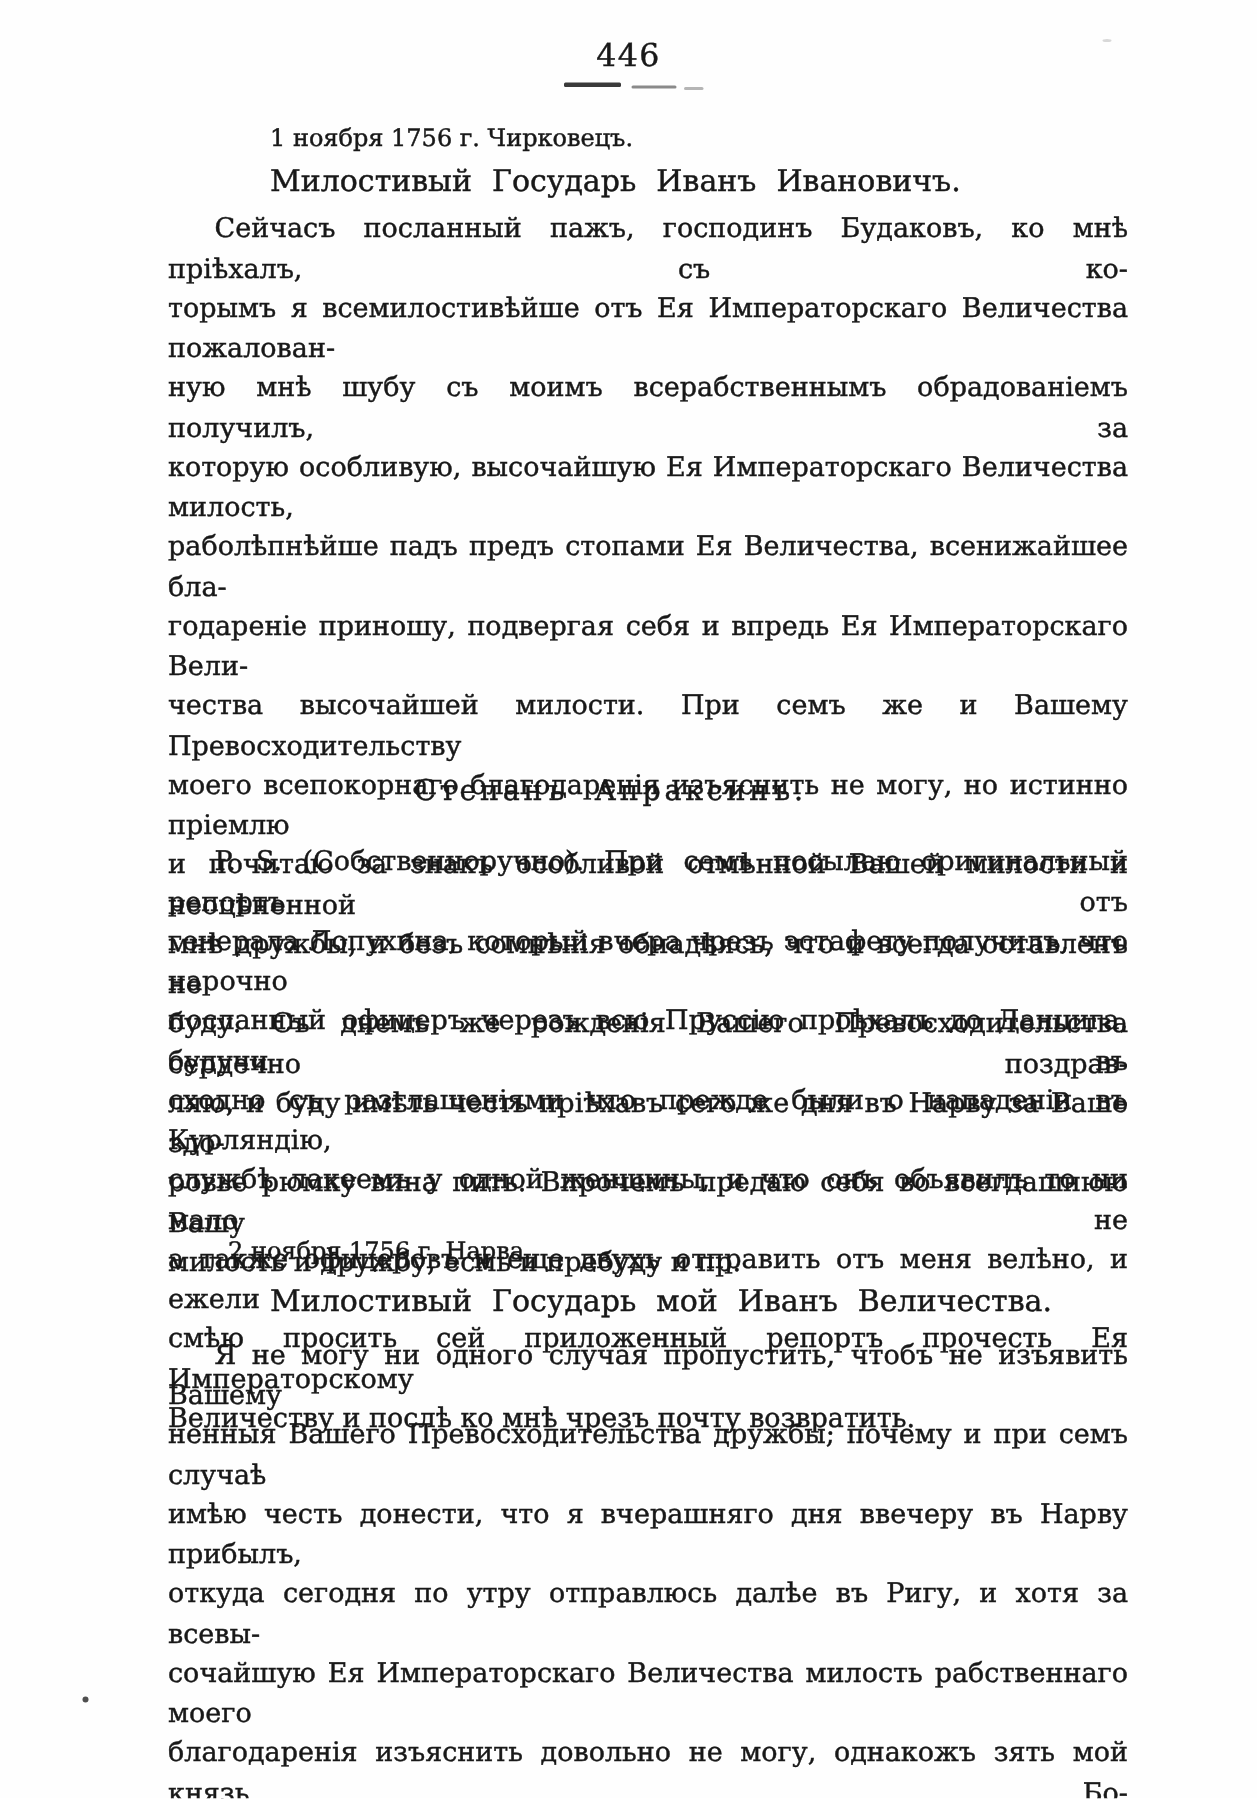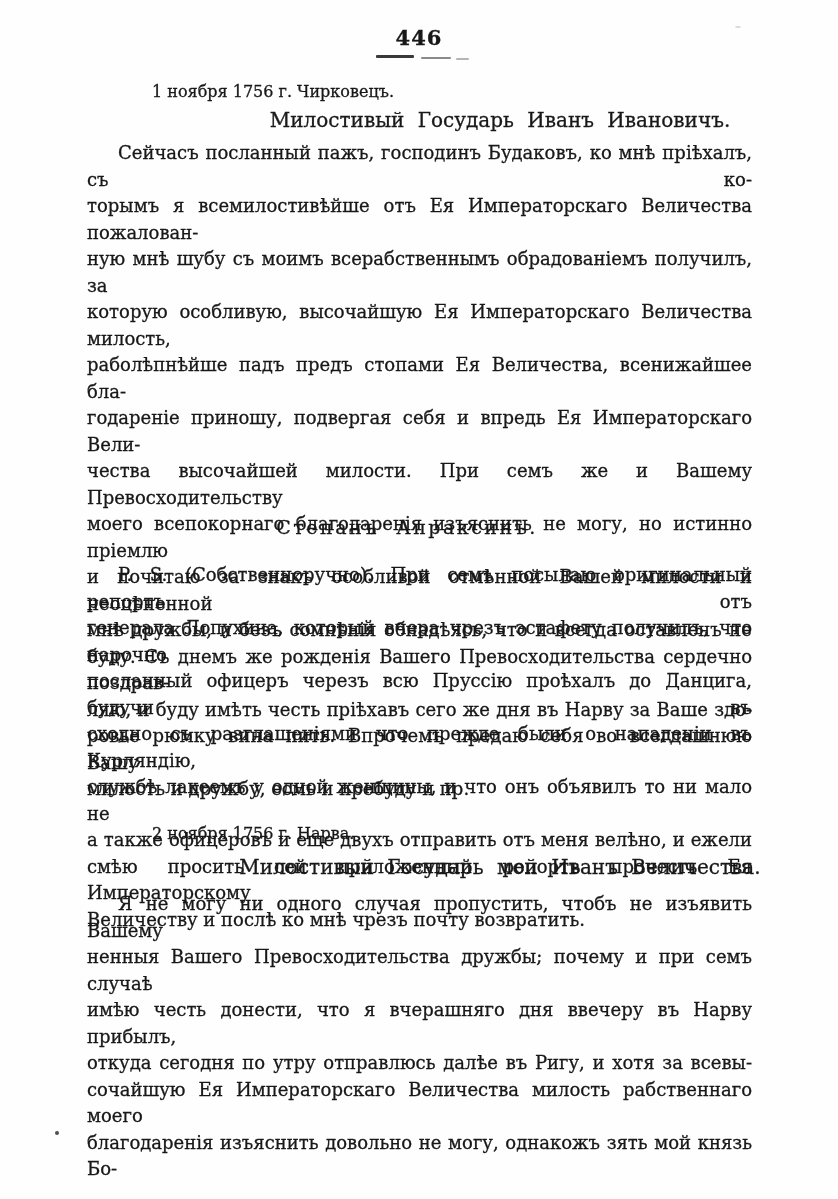--- a/index.html
+++ b/index.html
@@ -17,45 +17,44 @@
     color: #181818;
     -webkit-text-stroke: 0.3px currentColor;
   }
   .page-number {
     position: absolute;
     top: 25px;
     left: 0;
     width: 838px;
     text-align: center;
     font-size: 21px;
-    font-weight: bold;
+    font-weight: normal;
     letter-spacing: 1px;
   }
   .rule-seg {
     position: absolute;
     border-radius: 1px;
   }
   .rule-seg.seg1 { top: 55px; left: 376px; width: 38px; height: 3px; background: #3a3a3a; }
   .rule-seg.seg2 { top: 57px; left: 421px; width: 30px; height: 2px; background: #8a8a8a; }
   .rule-seg.seg3 { top: 58px; left: 456px; width: 13px; height: 2px; background: #b5b5b5; }
 
   .dateline {
     position: absolute;
     left: 152px;
     font-size: 16px;
     white-space: nowrap;
   }
-  .dateline.d1 { top: 82px; }
+  .dateline.d1 { top: 82px; margin-left: 28px; }
   .dateline.d2 { top: 824px; }
 
   .salutation {
     position: absolute;
     left: 180px;
     width: 640px;
-    text-align: center;
     font-size: 20px;
     word-spacing: 7px;
     white-space: nowrap;
   }
   .salutation.s1 { top: 108px; }
   .salutation.s2 { top: 855px; }
 
   .para {
     position: absolute;
     left: 87px;
@@ -64,20 +63,21 @@
     line-height: 26.5px;
   }
   .para.body1 { top: 140px; }
   .para.ps    { top: 562px; }
   .para.body2 { top: 891px; }
 
   .text-line {
     text-align: justify;
     text-align-last: justify;
     white-space: normal;
+    margin-left: 25px;
   }
   .text-line.flush { text-align-last: left; }
   .para .text-line:first-child { text-indent: 31px; }
 
   .signature {
     position: absolute;
     top: 516px;
     left: 87px;
     width: 665px;
     text-align: center;

